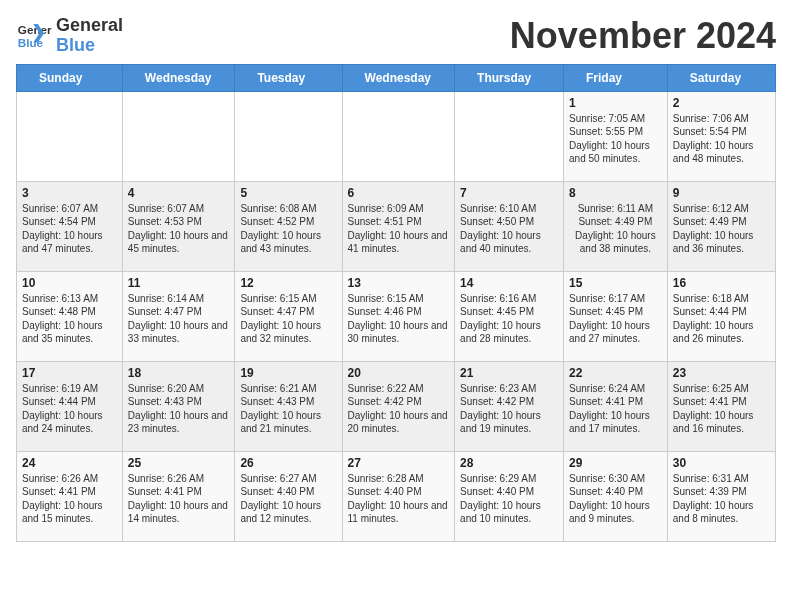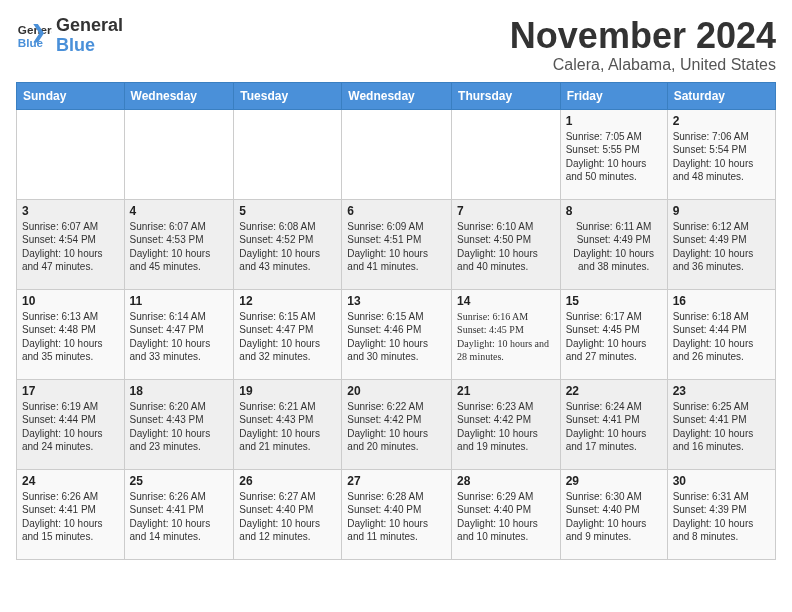--- a/index.html
+++ b/index.html
@@ -45,21 +45,21 @@
     }
     .calendar {
       width: 100%;
       border-collapse: collapse;
       font-size: 11px;
     }
     .calendar thead th {
       background-color: #4a90d9;
       color: #fff;
       text-align: left;
-      padding: 6px 6px;
+      padding: 6px 22px;
       font-size: 12px;
       font-weight: bold;
       border: 1px solid #3a7fc1;
     }
     .calendar tbody td {
       vertical-align: top;
       padding: 4px 5px;
       border: 1px solid #ccc;
       width: 113px;
       height: 90px;
@@ -96,21 +96,20 @@
     </svg>
     <div>
       <div class="logo-text">
         <span style="color:#333">General</span><br>
         <span style="color:#4a90d9">Blue</span>
       </div>
     </div>
   </div>
   <div class="title-block">
     <div class="page-title">November 2024</div>
-    <div class="subtitle">Calera, Alabama, United States</div>
   </div>
 </div>
 
 <table class="calendar">
   <thead>
     <tr id="weekday-header">
     <th>Sunday</th>
         <th>Wednesday</th>
         <th>Tuesday</th>
         <th>Wednesday</th>
@@ -203,21 +202,21 @@
 Daylight: 10 hours and 32 minutes.</div>
         </td>
         <td>
           <div class="day-num">13</div>
           <div class="day-info" style="white-space: pre-line;">Sunrise: 6:15 AM
 Sunset: 4:46 PM
 Daylight: 10 hours and 30 minutes.</div>
         </td>
         <td>
           <div class="day-num">14</div>
-          <div class="day-info" style="white-space: pre-line; font-family: Liberation Serif, serif;">Sunrise: 6:16 AM
+          <div class="day-info" style="white-space: pre-line;">Sunrise: 6:16 AM
 Sunset: 4:45 PM
 Daylight: 10 hours and 28 minutes.</div>
         </td>
         <td>
           <div class="day-num">15</div>
           <div class="day-info" style="white-space: pre-line;">Sunrise: 6:17 AM
 Sunset: 4:45 PM
 Daylight: 10 hours and 27 minutes.</div>
         </td>
         <td>

